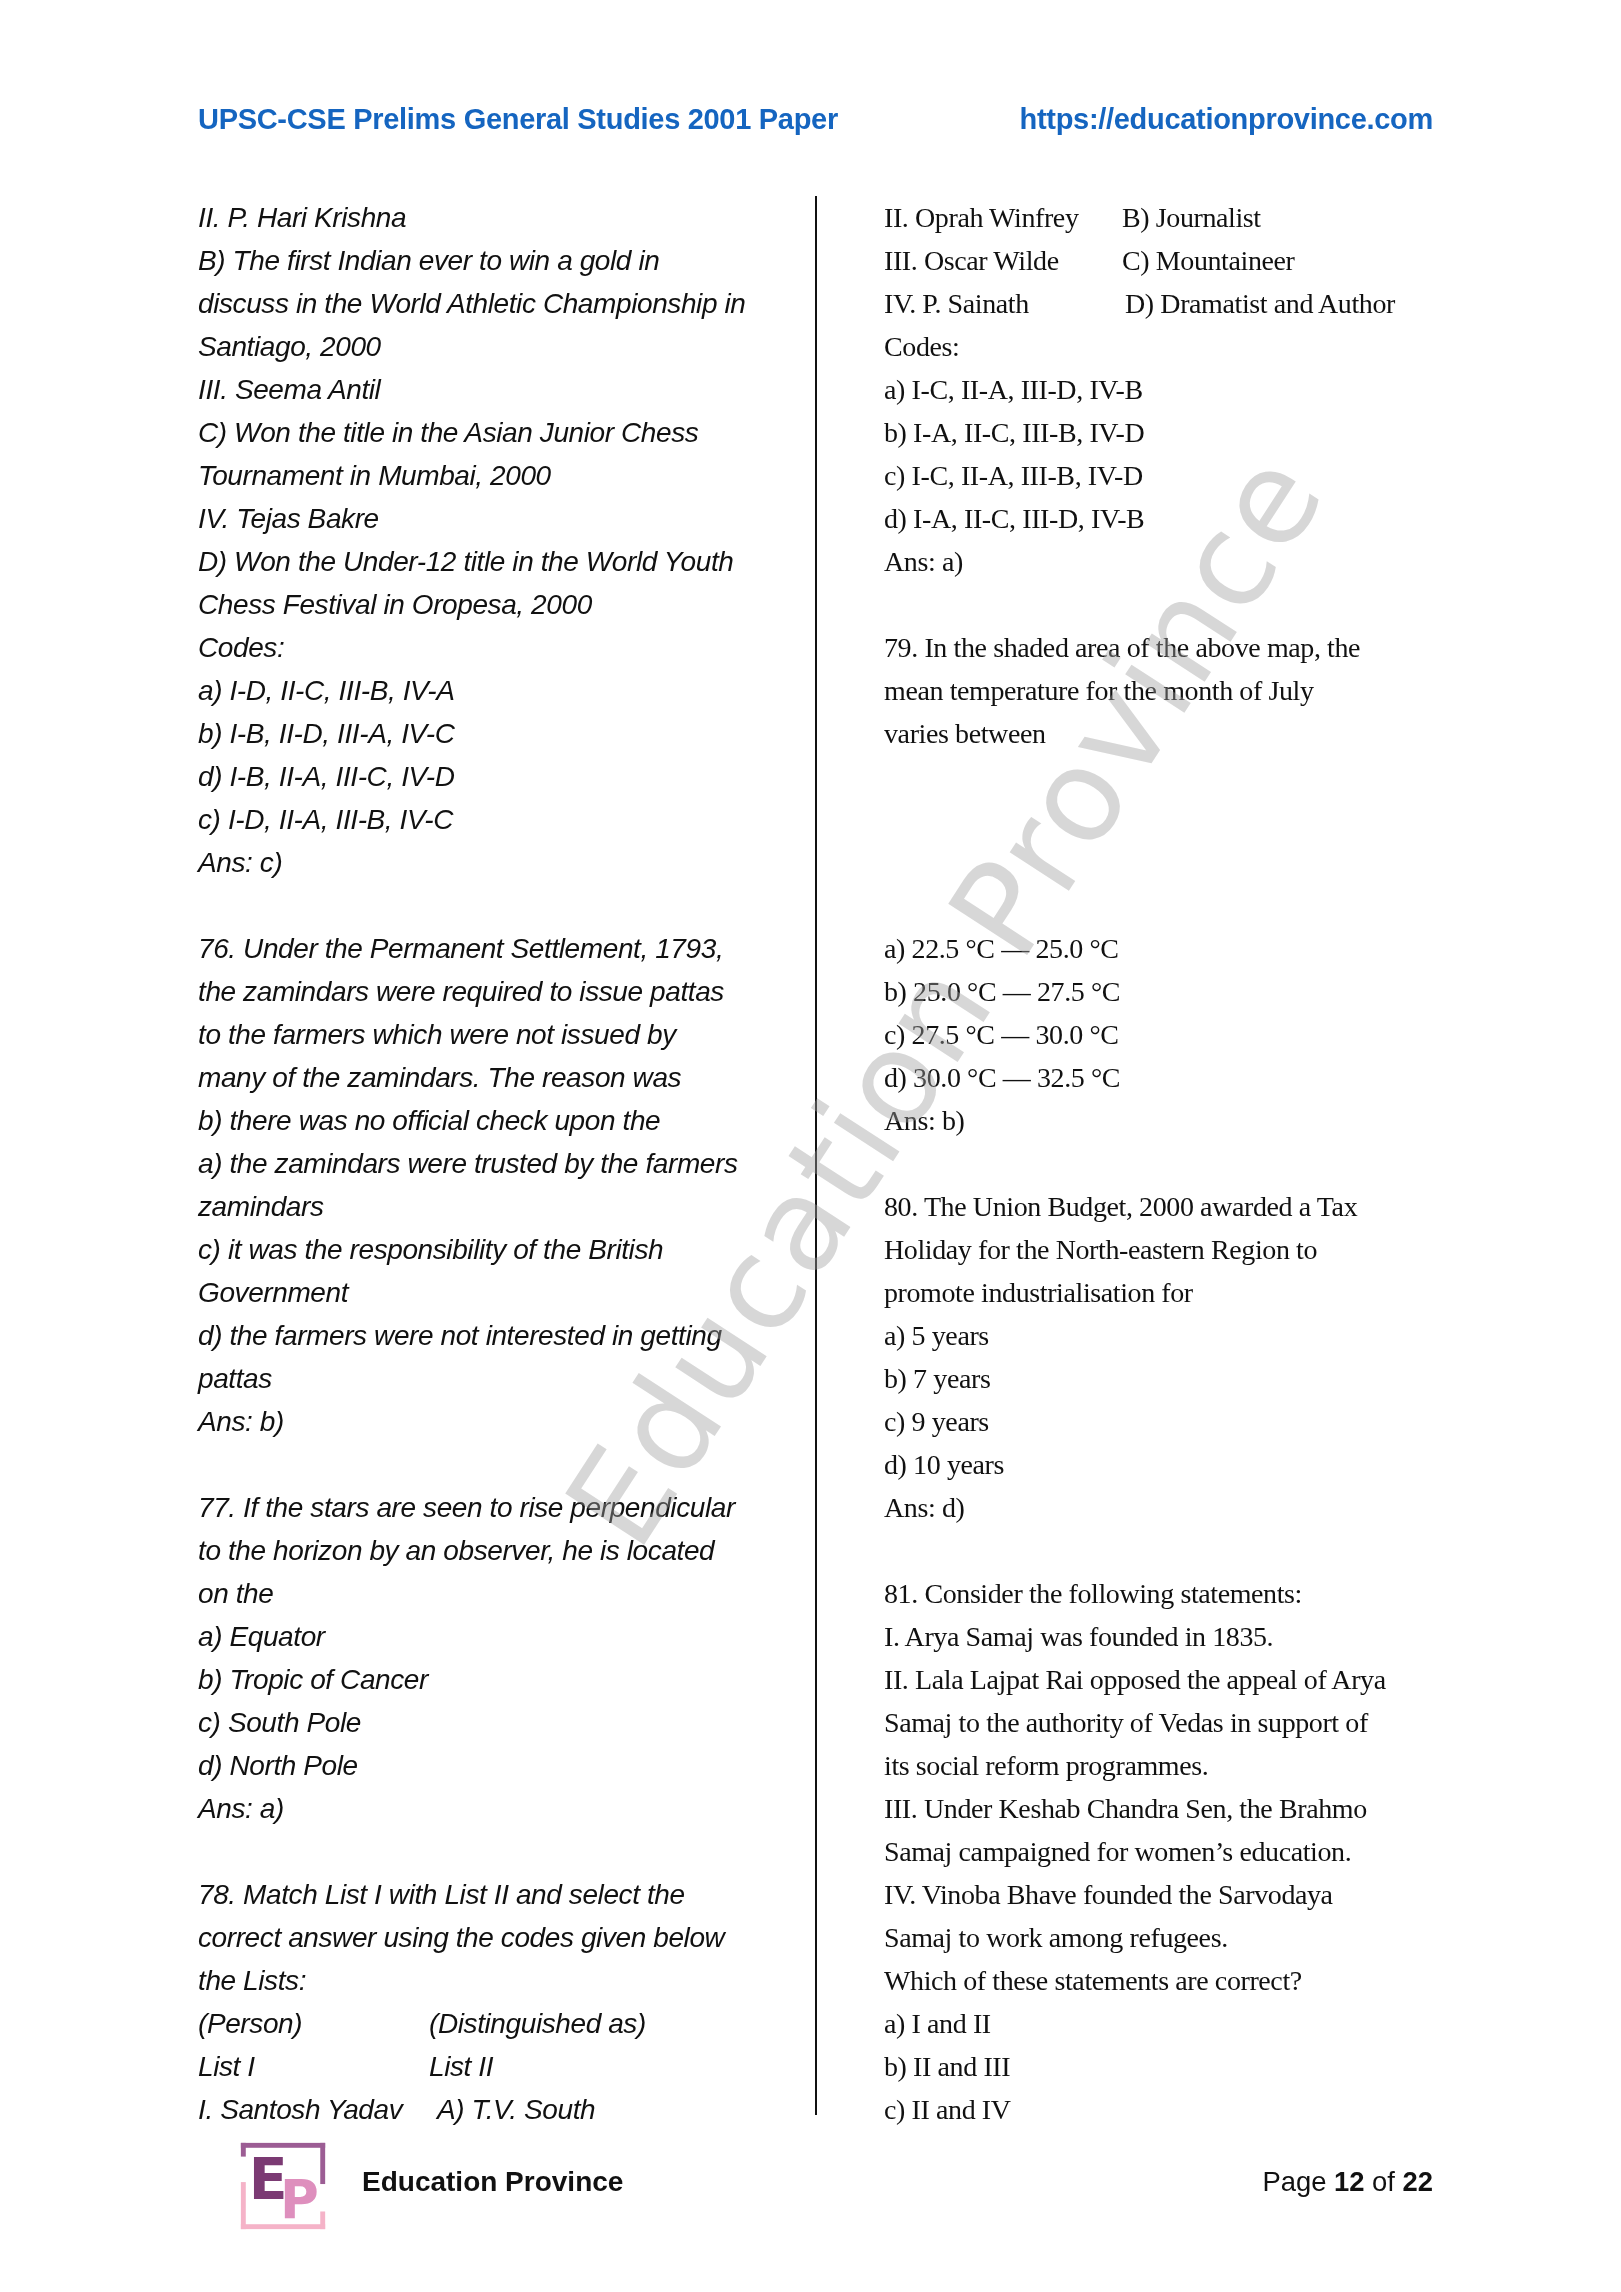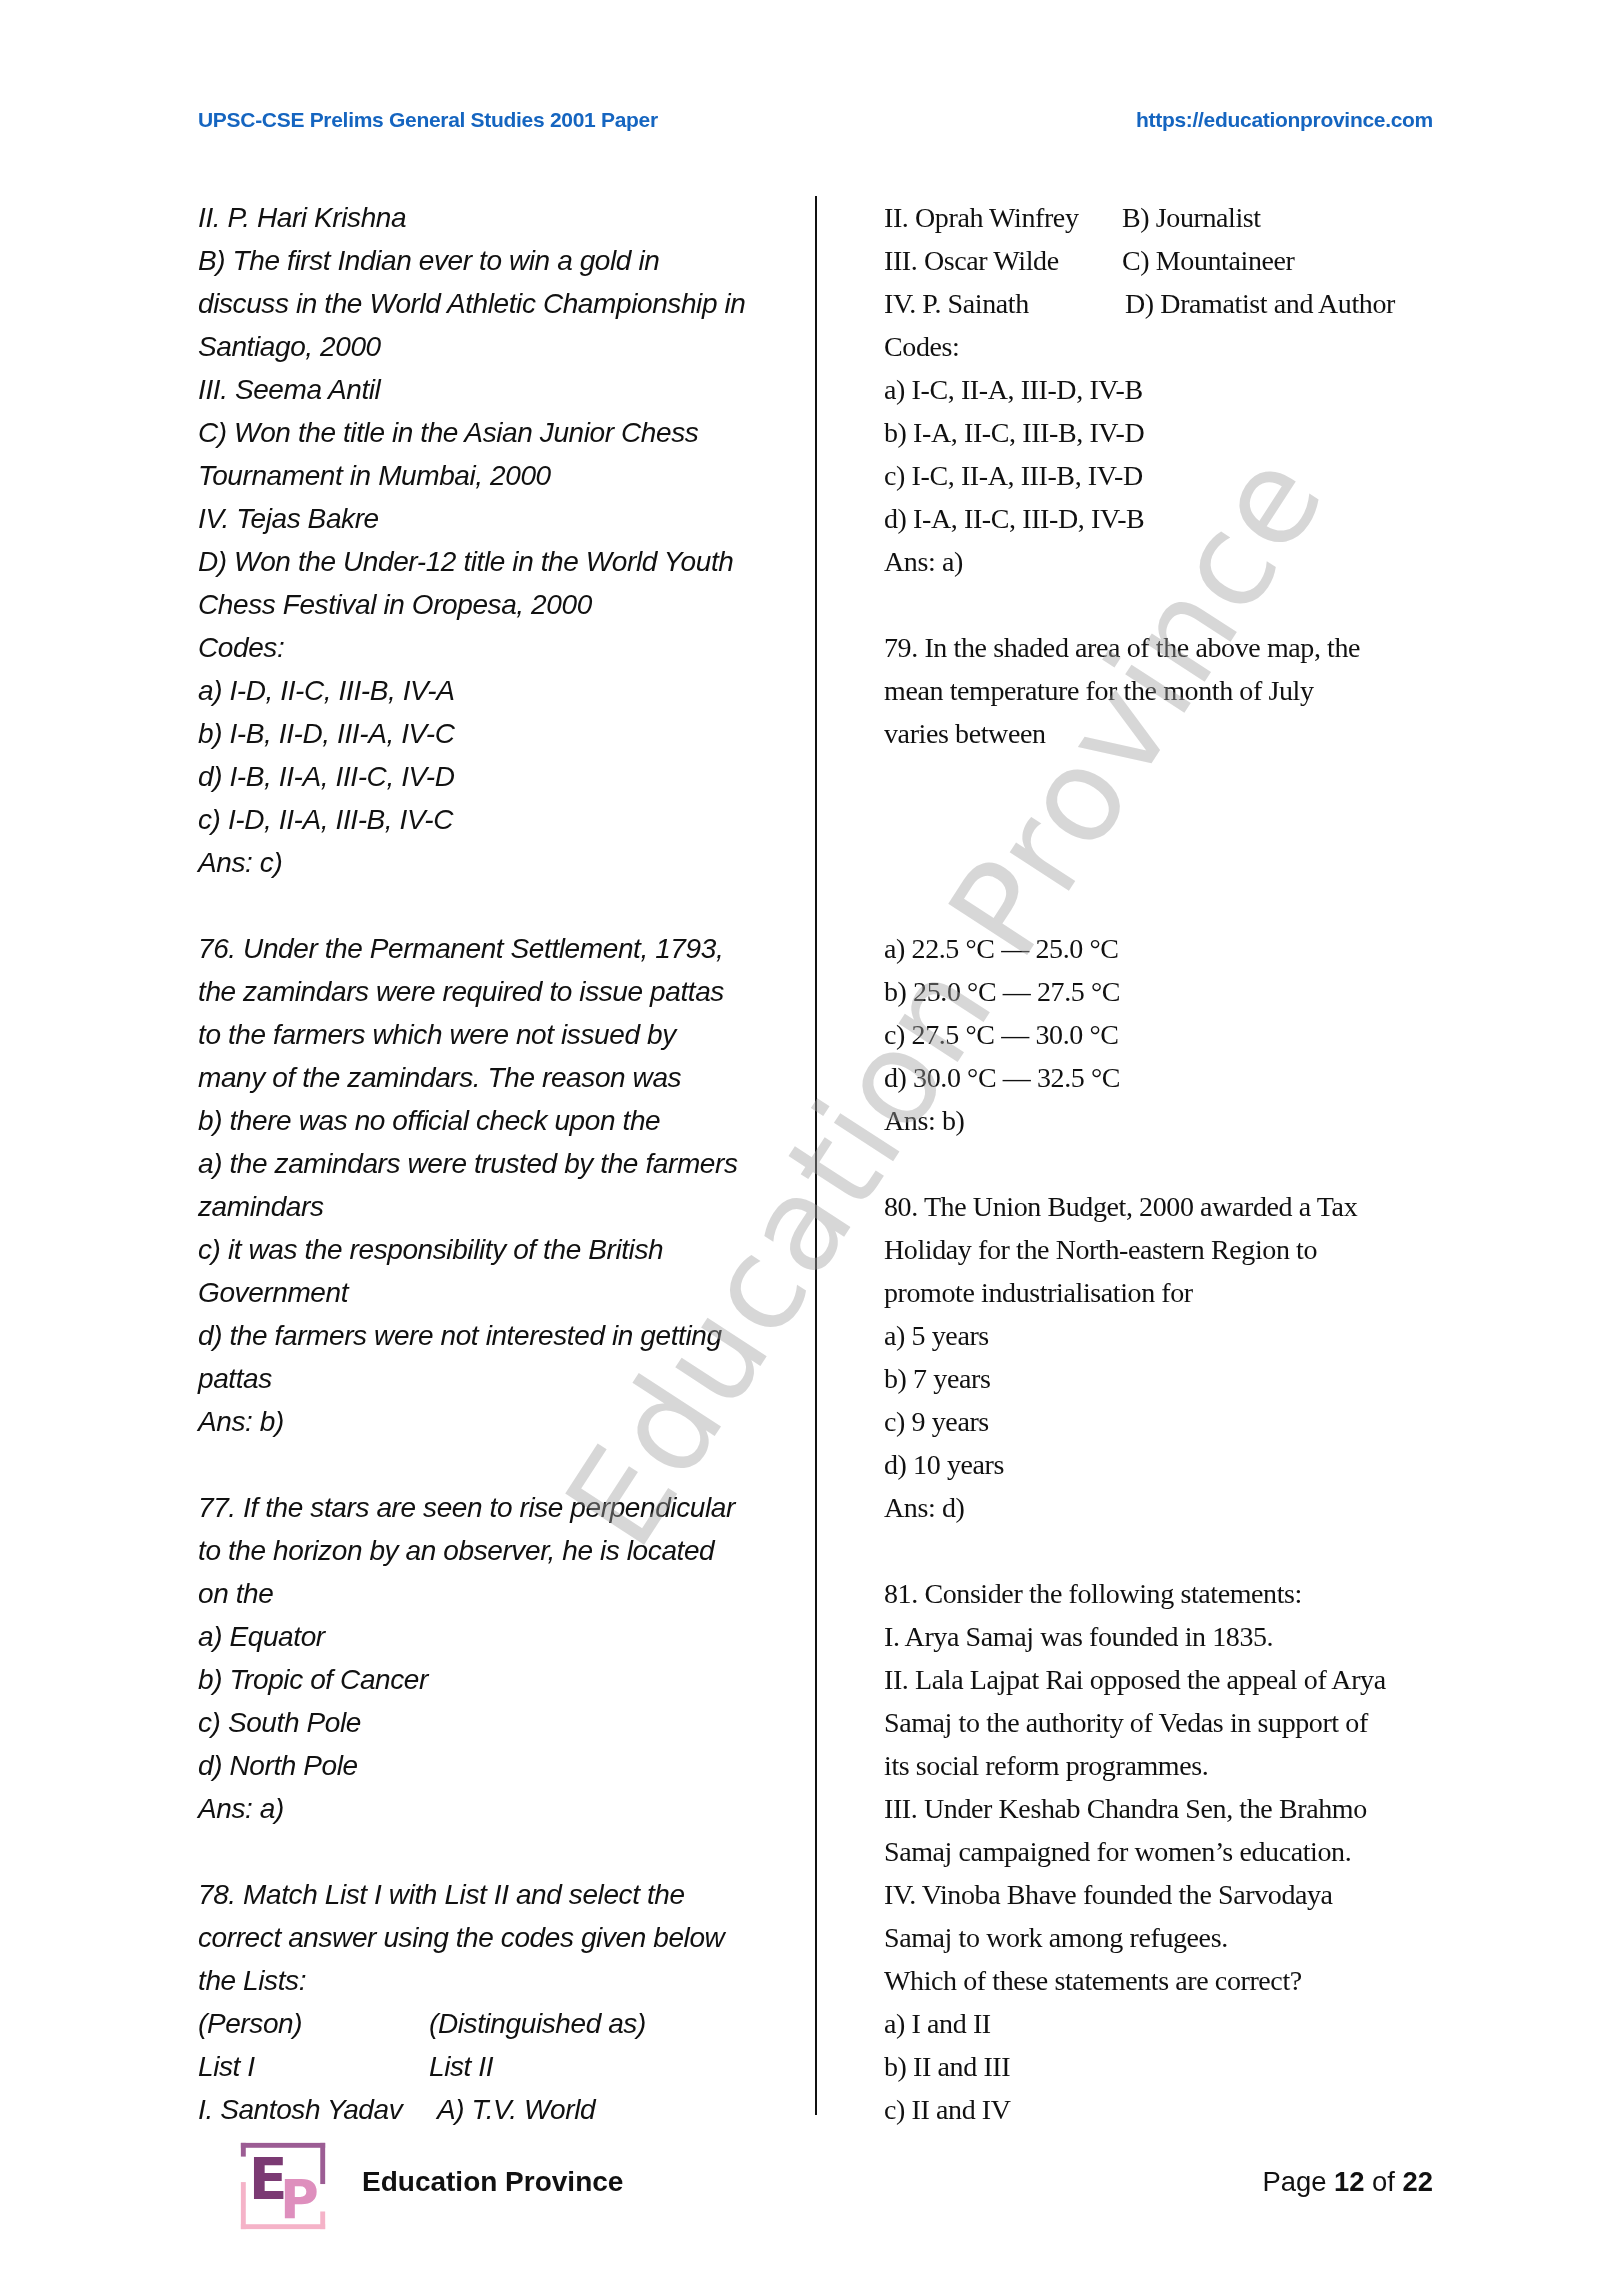--- a/index.html
+++ b/index.html
@@ -1,20 +1,20 @@
 <!DOCTYPE html>
 <html><head>
 <meta charset="utf-8">
 <style>
   html, body { margin: 0; padding: 0; background: #ffffff; }
   body { width: 1621px; height: 2293px; position: relative; overflow: hidden;
          font-family: "Liberation Sans", "DejaVu Sans", sans-serif; color: #111; }
   .header { position: absolute; top: 98px; left: 198px; width: 1235px; height: 43px;
             display: flex; justify-content: space-between; align-items: center;
-            color: #1565c0; font-weight: bold; font-size: 21px; letter-spacing: -0.3px; }
+            color: #1565c0; font-weight: bold; font-size: 29px; letter-spacing: -0.3px; }
   .header .url { padding-right: 0px; }
   .col { position: absolute; top: 196px; font-size: 28px; line-height: 43px; letter-spacing: -0.4px; }
   .col.left { left: 198px; width: 588px; font-style: italic; }
   .col.right { left: 884px; width: 588px; font-family: Liberation Serif, serif; }
   .line { white-space: pre; height: 43px; }
   .blank { height: 43px; }
   .row2 { display: flex; white-space: pre; height: 43px; }
   .row2 .c1 { display: inline-block; }
   .divider { position: absolute; left: 815px; top: 196px; width: 2px; height: 1919px; background: #111; }
   .watermark { position: absolute; left: 421px; top: 1127px; width: 784px; text-align: center;
@@ -73,21 +73,21 @@
     <div class="line">b) Tropic of Cancer</div>
     <div class="line">c) South Pole</div>
     <div class="line">d) North Pole</div>
     <div class="line">Ans: a)</div>
     <div class="blank"></div>
     <div class="line">78. Match List I with List II and select the</div>
     <div class="line">correct answer using the codes given below</div>
     <div class="line">the Lists:</div>
     <div class="row2"><span class="c1" style="width: 231px;">(Person)</span><span>(Distinguished as)</span></div>
     <div class="row2"><span class="c1" style="width: 231px;">List I</span><span>List II</span></div>
-    <div class="row2"><span class="c1" style="width: 239px;">I. Santosh Yadav</span><span>A) T.V. World</span></div>
+    <div class="row2"><span class="c1" style="width: 239px;">I. Santosh Yadav</span><span>A) T.V. South</span></div>
   </div>
 <div class="divider"></div>
 <div class="col right" id="rightCol">
     <div class="row2"><span class="c1" style="width: 238px;">II. Oprah Winfrey</span><span>B) Journalist</span></div>
     <div class="row2"><span class="c1" style="width: 238px;">III. Oscar Wilde</span><span>C) Mountaineer</span></div>
     <div class="row2"><span class="c1" style="width: 241px;">IV. P. Sainath</span><span>D) Dramatist and Author</span></div>
     <div class="line">Codes:</div>
     <div class="line">a) I-C, II-A, III-D, IV-B</div>
     <div class="line">b) I-A, II-C, III-B, IV-D</div>
     <div class="line">c) I-C, II-A, III-B, IV-D</div>

